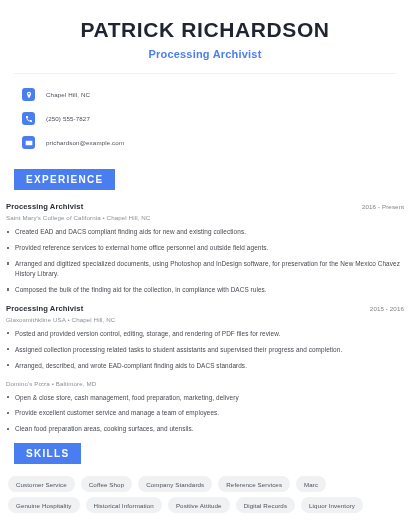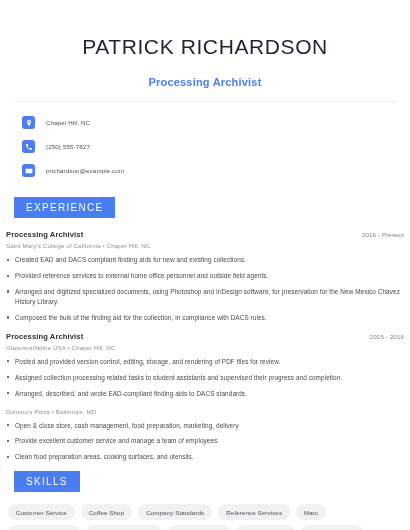--- a/index.html
+++ b/index.html
@@ -22,25 +22,25 @@
     box-sizing: border-box;
   }
 
   
   .header {
     padding: 18px 20px 0 20px;
     text-align: center;
   }
   .name {
     font-size: 21px;
-    font-weight: normal;
+    font-weight: bold;
     letter-spacing: 0.6px;
     color: #1f2430;
     line-height: 1.15;
-    margin: 17px;
+    margin: 0;
   }
   .job-title {
     font-size: 11px;
     font-weight: bold;
     color: #4a7ef0;
     letter-spacing: 0.2px;
     margin-top: 6px;
   }
 
   .divider {
@@ -79,21 +79,21 @@
 
   
   .section {
     padding: 0 14px;
   }
   .sec-badge {
     display: inline-block;
     background: #4a7ef0;
     color: #ffffff;
     font-size: 10px;
-    font-weight: normal;
+    font-weight: bold;
     letter-spacing: 1.3px;
     padding: 5px 12px 5px 12px;
   }
   .sec-exp { margin-top: 18px; }
   .sec-skills { }
 
   
   .exp-list {
     margin-top: 12px;
     padding: 0 6px 0 6px;

